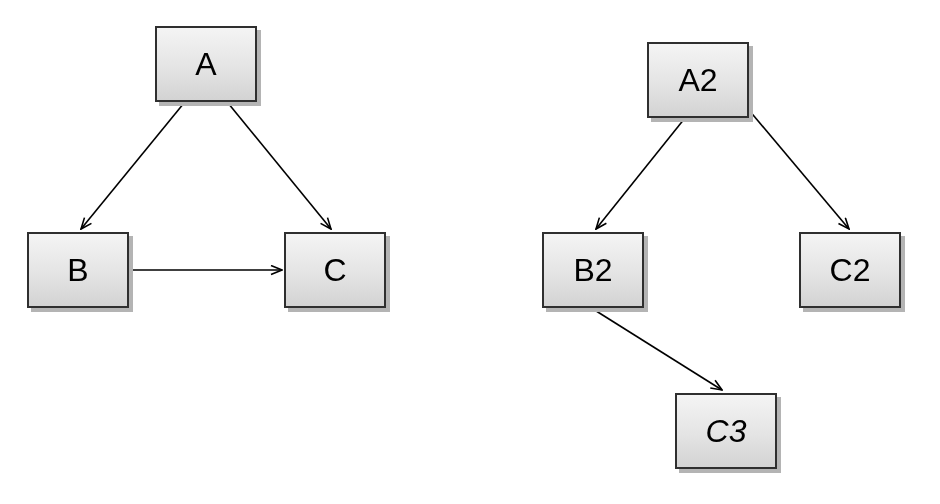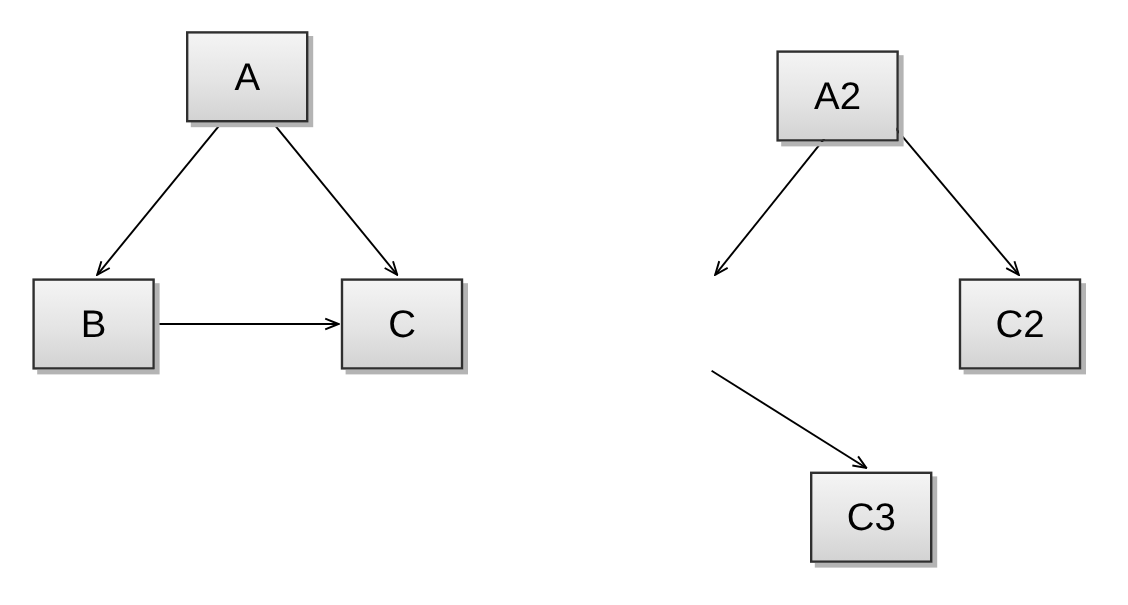--- a/index.html
+++ b/index.html
@@ -70,20 +70,23 @@
   <div class="node" style="left:27px; top:232px;">
     <span>B</span>
   </div>
   <div class="node" style="left:284px; top:232px;">
     <span>C</span>
   </div>
 
   <div class="node" style="left:647px; top:26px;margin-top:16px;">
     <span>A2</span>
   </div>
+  <div class="node" style="left:542px; top:232px;">
+    <span>B2</span>
+  </div>
   <div class="node" style="left:799px; top:232px;align-items:center;">
     <span>C2</span>
   </div>
-  <div class="node" style="left:675px; top:393px;">
+  <div class="node" style="left:675px; top:393px;font-style:italic;">
     <span>C3</span>
   </div>
 
 </div>
 
 </body></html>

